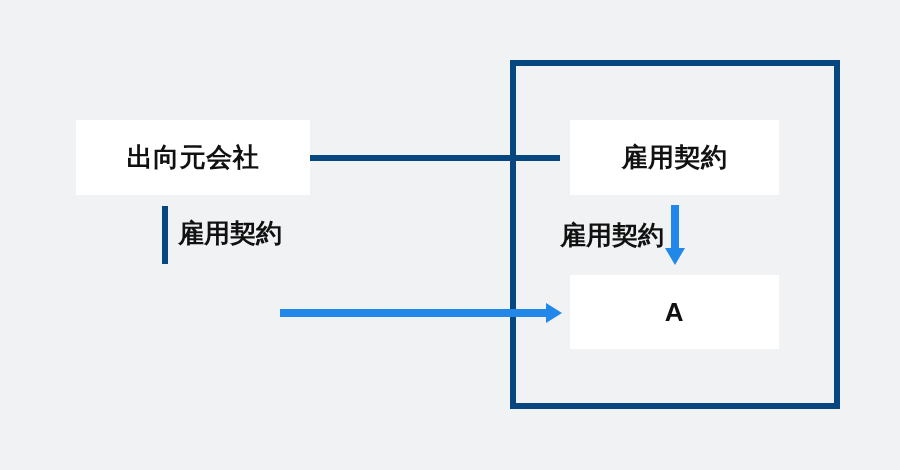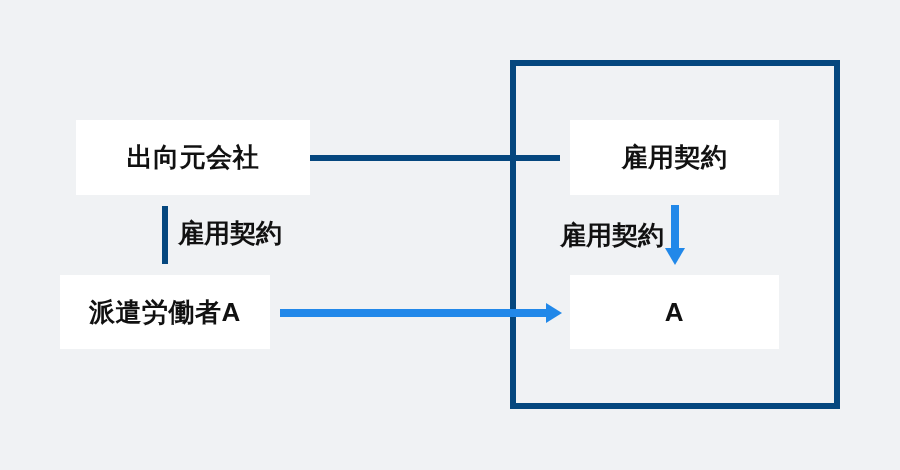--- a/index.html
+++ b/index.html
@@ -123,23 +123,20 @@
   <div class="blue-v-arrow-head"></div>
 
   <div class="node node-source">
     <span>出向元会社</span>
   </div>
 
   <div class="node node-destination">
     <span>雇用契約</span>
   </div>
 
-  <div class="node node-worker">
-    <span>派遣労働者A</span>
-  </div>
 
   <div class="node node-worker-a">
     <span>A</span>
   </div>
 
   <div class="edge-label edge-label-left">雇用契約</div>
 
   <div class="edge-label edge-label-right">雇用契約</div>
 
 </div>

